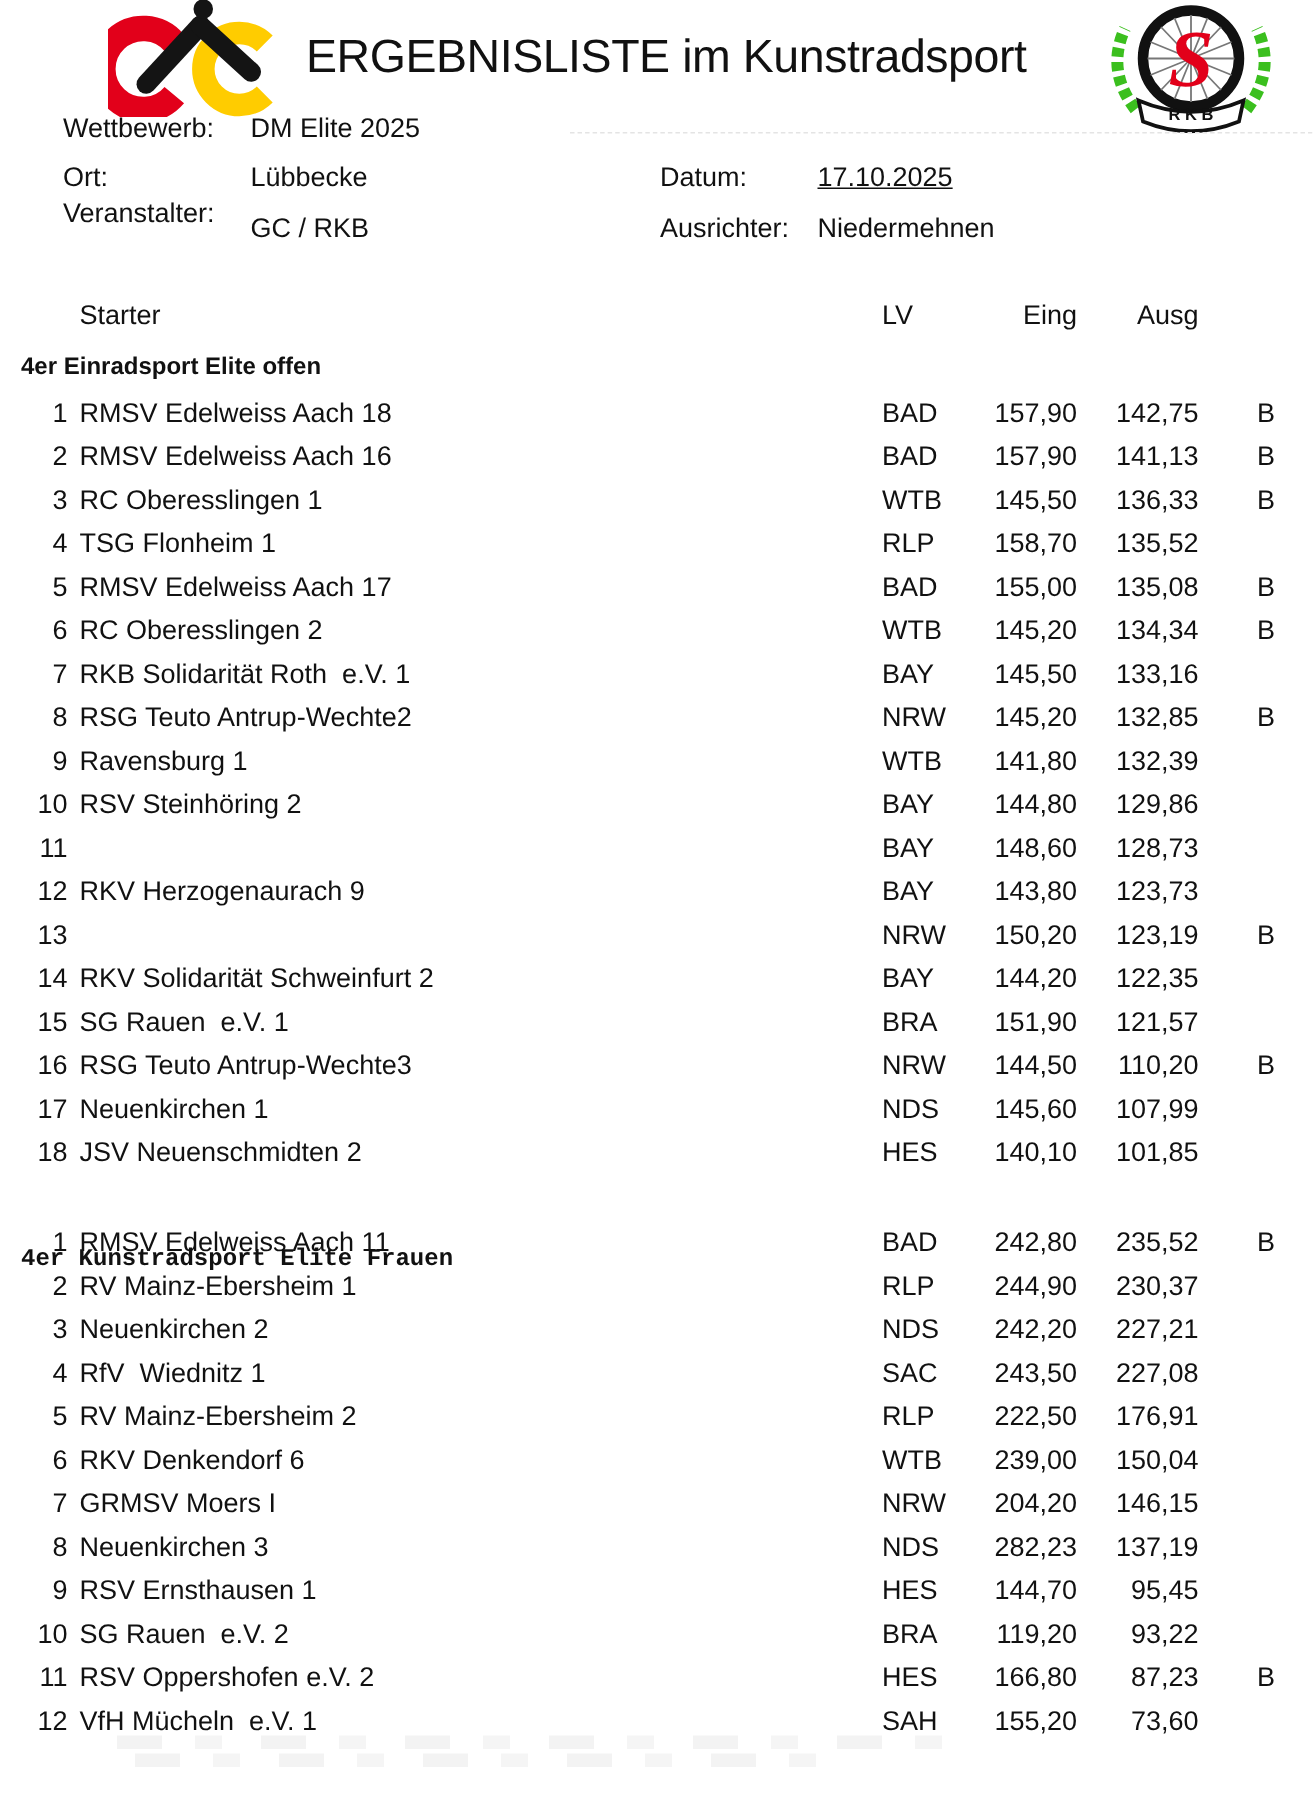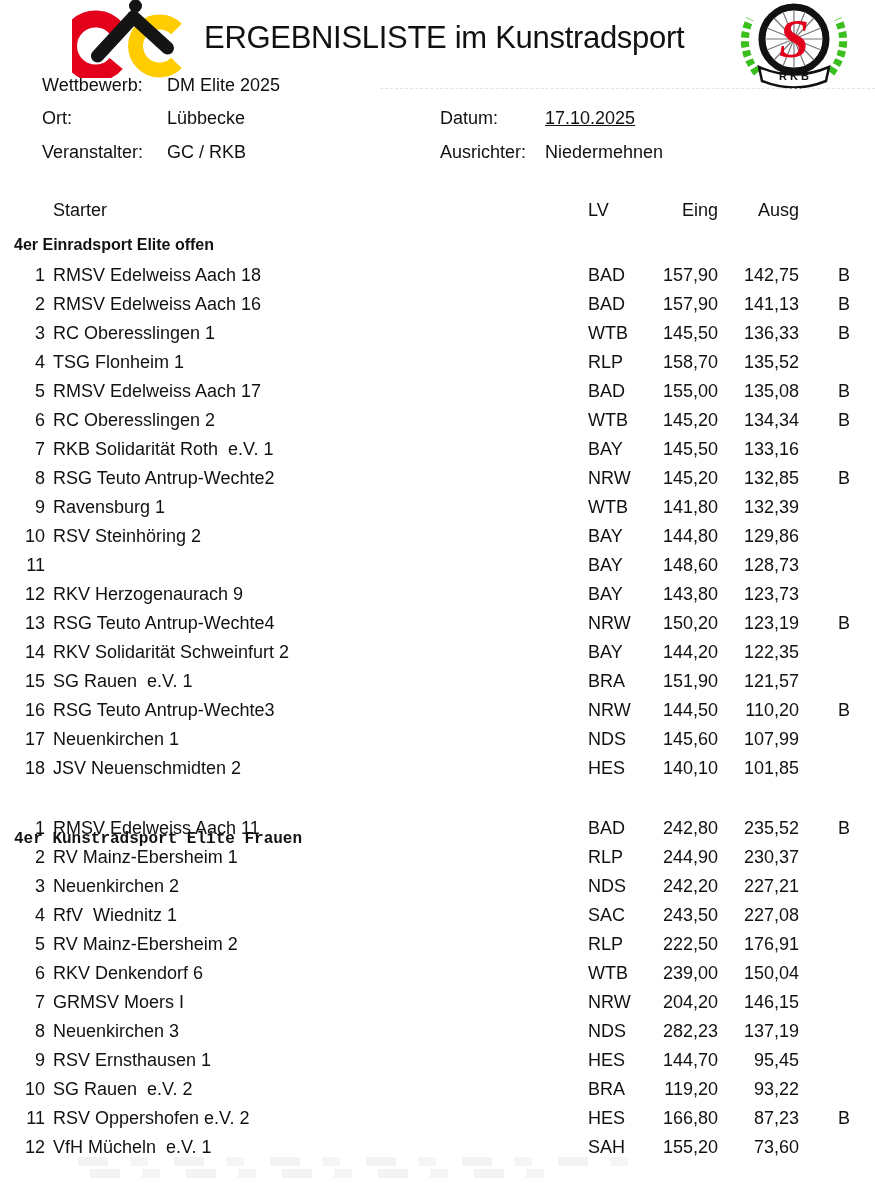--- a/index.html
+++ b/index.html
@@ -73,21 +73,21 @@
 <div class="abs meta-label" style="left:42px;top:75px;">Wettbewerb:</div>
 <div class="abs meta-value" style="left:167px;top:75px;">DM Elite 2025</div>
 
 <div class="abs scanline" style="left:380px;top:88px;width:495px;height:0;"></div>
 
 <div class="abs meta-label" style="left:42px;top:108px;">Ort:</div>
 <div class="abs meta-value" style="left:167px;top:108px;">Lübbecke</div>
 <div class="abs meta-label" style="left:440px;top:108px;">Datum:</div>
 <div class="abs meta-value" style="left:545px;top:108px;text-decoration:underline;">17.10.2025</div>
 
-<div class="abs meta-label" style="left:42px;top:142px;">Veranstalter:</div>
+<div class="abs meta-label" style="left:42px;top:132px;">Veranstalter:</div>
 <div class="abs meta-value" style="left:167px;top:142px;">GC / RKB</div>
 <div class="abs meta-label" style="left:440px;top:142px;">Ausrichter:</div>
 <div class="abs meta-value" style="left:545px;top:142px;">Niedermehnen</div>
 
 <div class="trow col-head" style="top:196px;">
   <span class="c-name">Starter</span>
   <span class="c-lv">LV</span>
   <span class="c-eing">Eing</span>
   <span class="c-ausg">Ausg</span>
 </div>
@@ -184,21 +184,20 @@
     <div class="trow" style="top: 580px;">
       <span class="c-rank">12</span>
       <span class="c-name">RKV Herzogenaurach 9</span>
       <span class="c-lv">BAY</span>
       <span class="c-eing">143,80</span>
       <span class="c-ausg">123,73</span>
       <span class="c-b"></span>
     </div>
     <div class="trow" style="top: 609px;">
       <span class="c-rank">13</span>
-      <span class="c-name">RSG Teuto Antrup-Wechte4</span>
       <span class="c-lv">NRW</span>
       <span class="c-eing">150,20</span>
       <span class="c-ausg">123,19</span>
       <span class="c-b">B</span>
     </div>
     <div class="trow" style="top: 638px;">
       <span class="c-rank">14</span>
       <span class="c-name">RKV Solidarität Schweinfurt 2</span>
       <span class="c-lv">BAY</span>
       <span class="c-eing">144,20</span>

